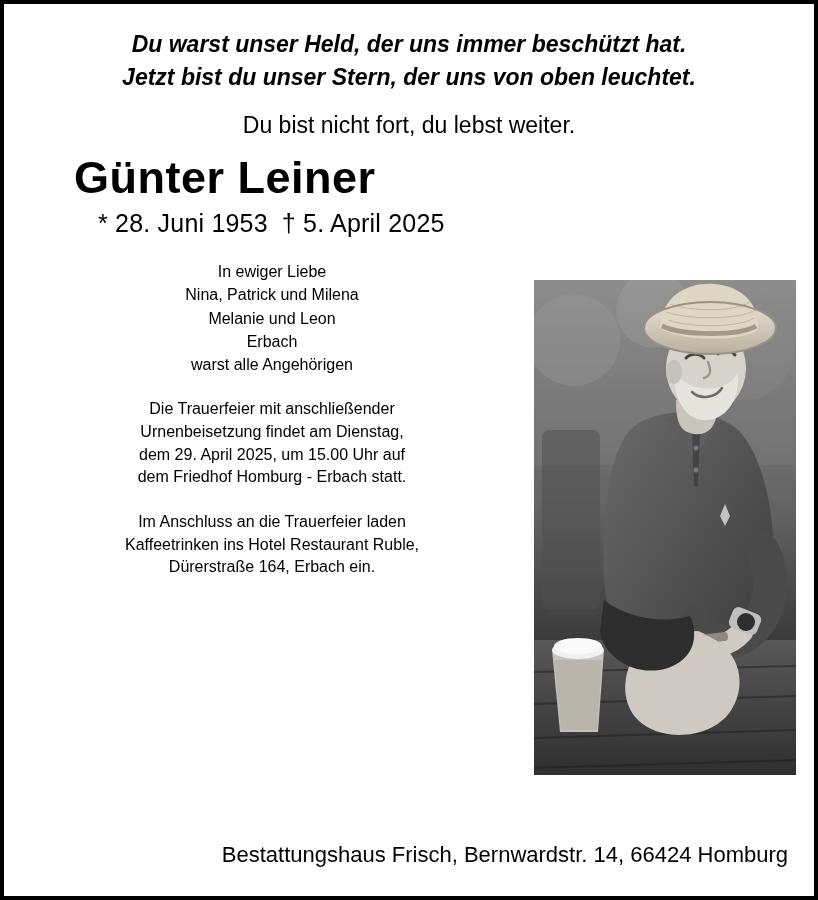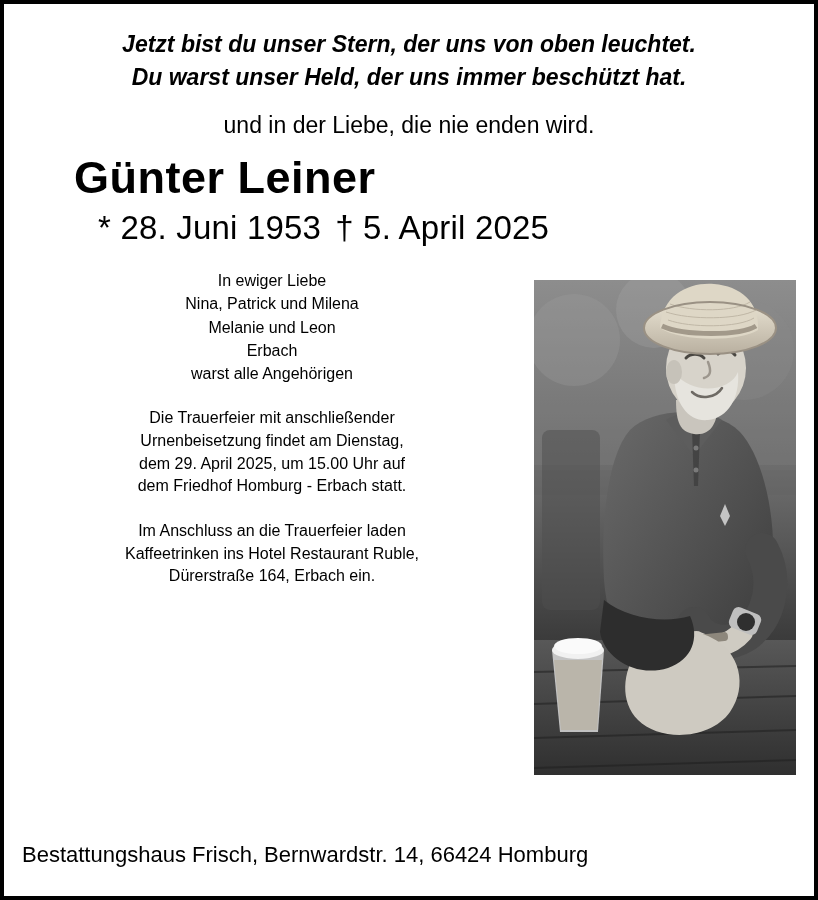--- a/index.html
+++ b/index.html
@@ -54,21 +54,21 @@
     margin-top: 12px;
     padding-left: 52px;
     font-size: 45px;
     font-weight: bold;
     letter-spacing: 0.5px;
     line-height: 1.05;
   }
   .dates {
     padding-left: 76px;
     margin-top: 8px;
-    font-size: 33px;
+    font-size: 25px;
     letter-spacing: 0.2px;
   }
   .dates .sep {
     display: inline-block;
     width: 14px;
   }
 
   
   .left-col {
     width: 500px;
@@ -107,37 +107,37 @@
     background: #4a4a4a;
   }
   .photo svg {
     display: block;
   }
 
   
   .footer {
     position: absolute;
     left: 0;
-    right: 0;
+    right: 8px;
     bottom: 18px;
-    text-align: left;
+    text-align: right;
     font-size: 22px;
   }
 </style>
 </head>
 <body>
 
 <div class="obituary">
   <div class="inner">
 
     <div class="verse">
+      <div class="line-bold">Du warst unser Held, der uns immer beschützt hat.</div>
       <div class="line-bold">Jetzt bist du unser Stern, der uns von oben leuchtet.</div>
-      <div class="line-bold">Du warst unser Held, der uns immer beschützt hat.</div>
       <div class="group2">
-        <span class="ln">und in der Liebe, die nie enden wird.</span>
+        <span class="ln">Du bist nicht fort, du lebst weiter.</span>
       </div>
     </div>
 
     <div class="name">Günter Leiner</div>
 
     <div class="dates">
       <span>* 28. Juni 1953</span><span class="sep"></span><span>† 5. April 2025</span>
     </div>
 
     <div class="left-col">

